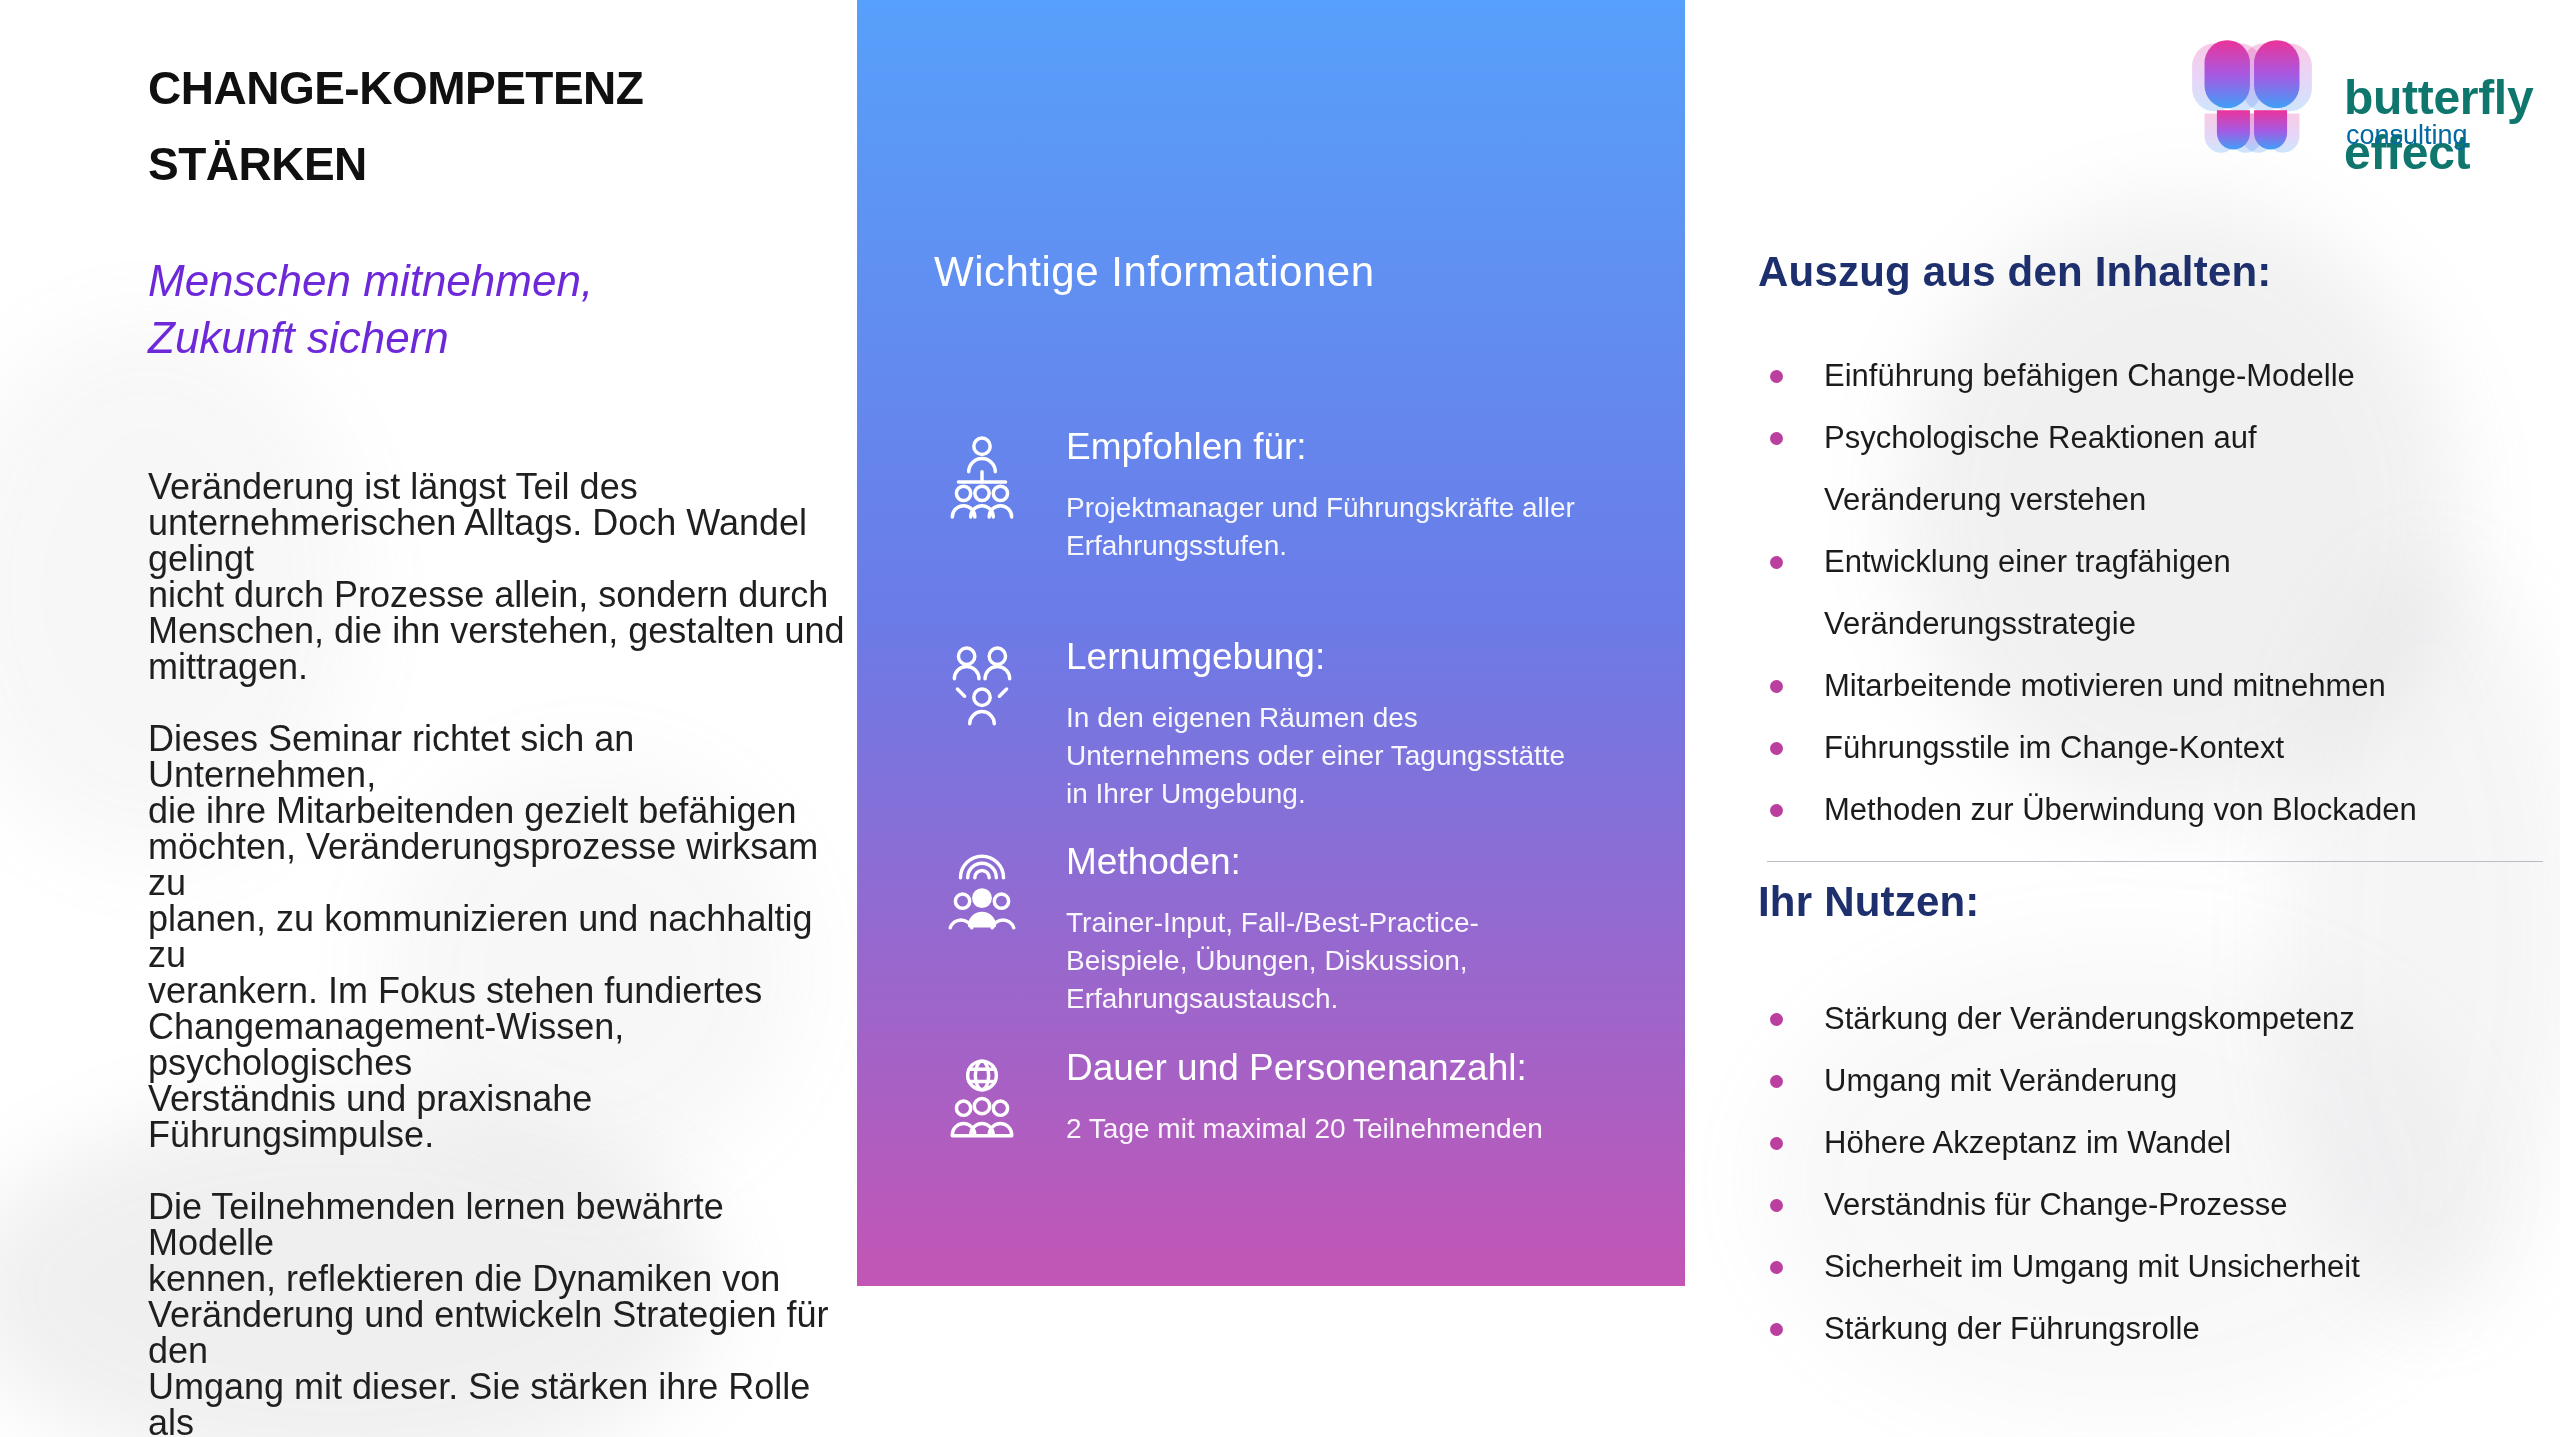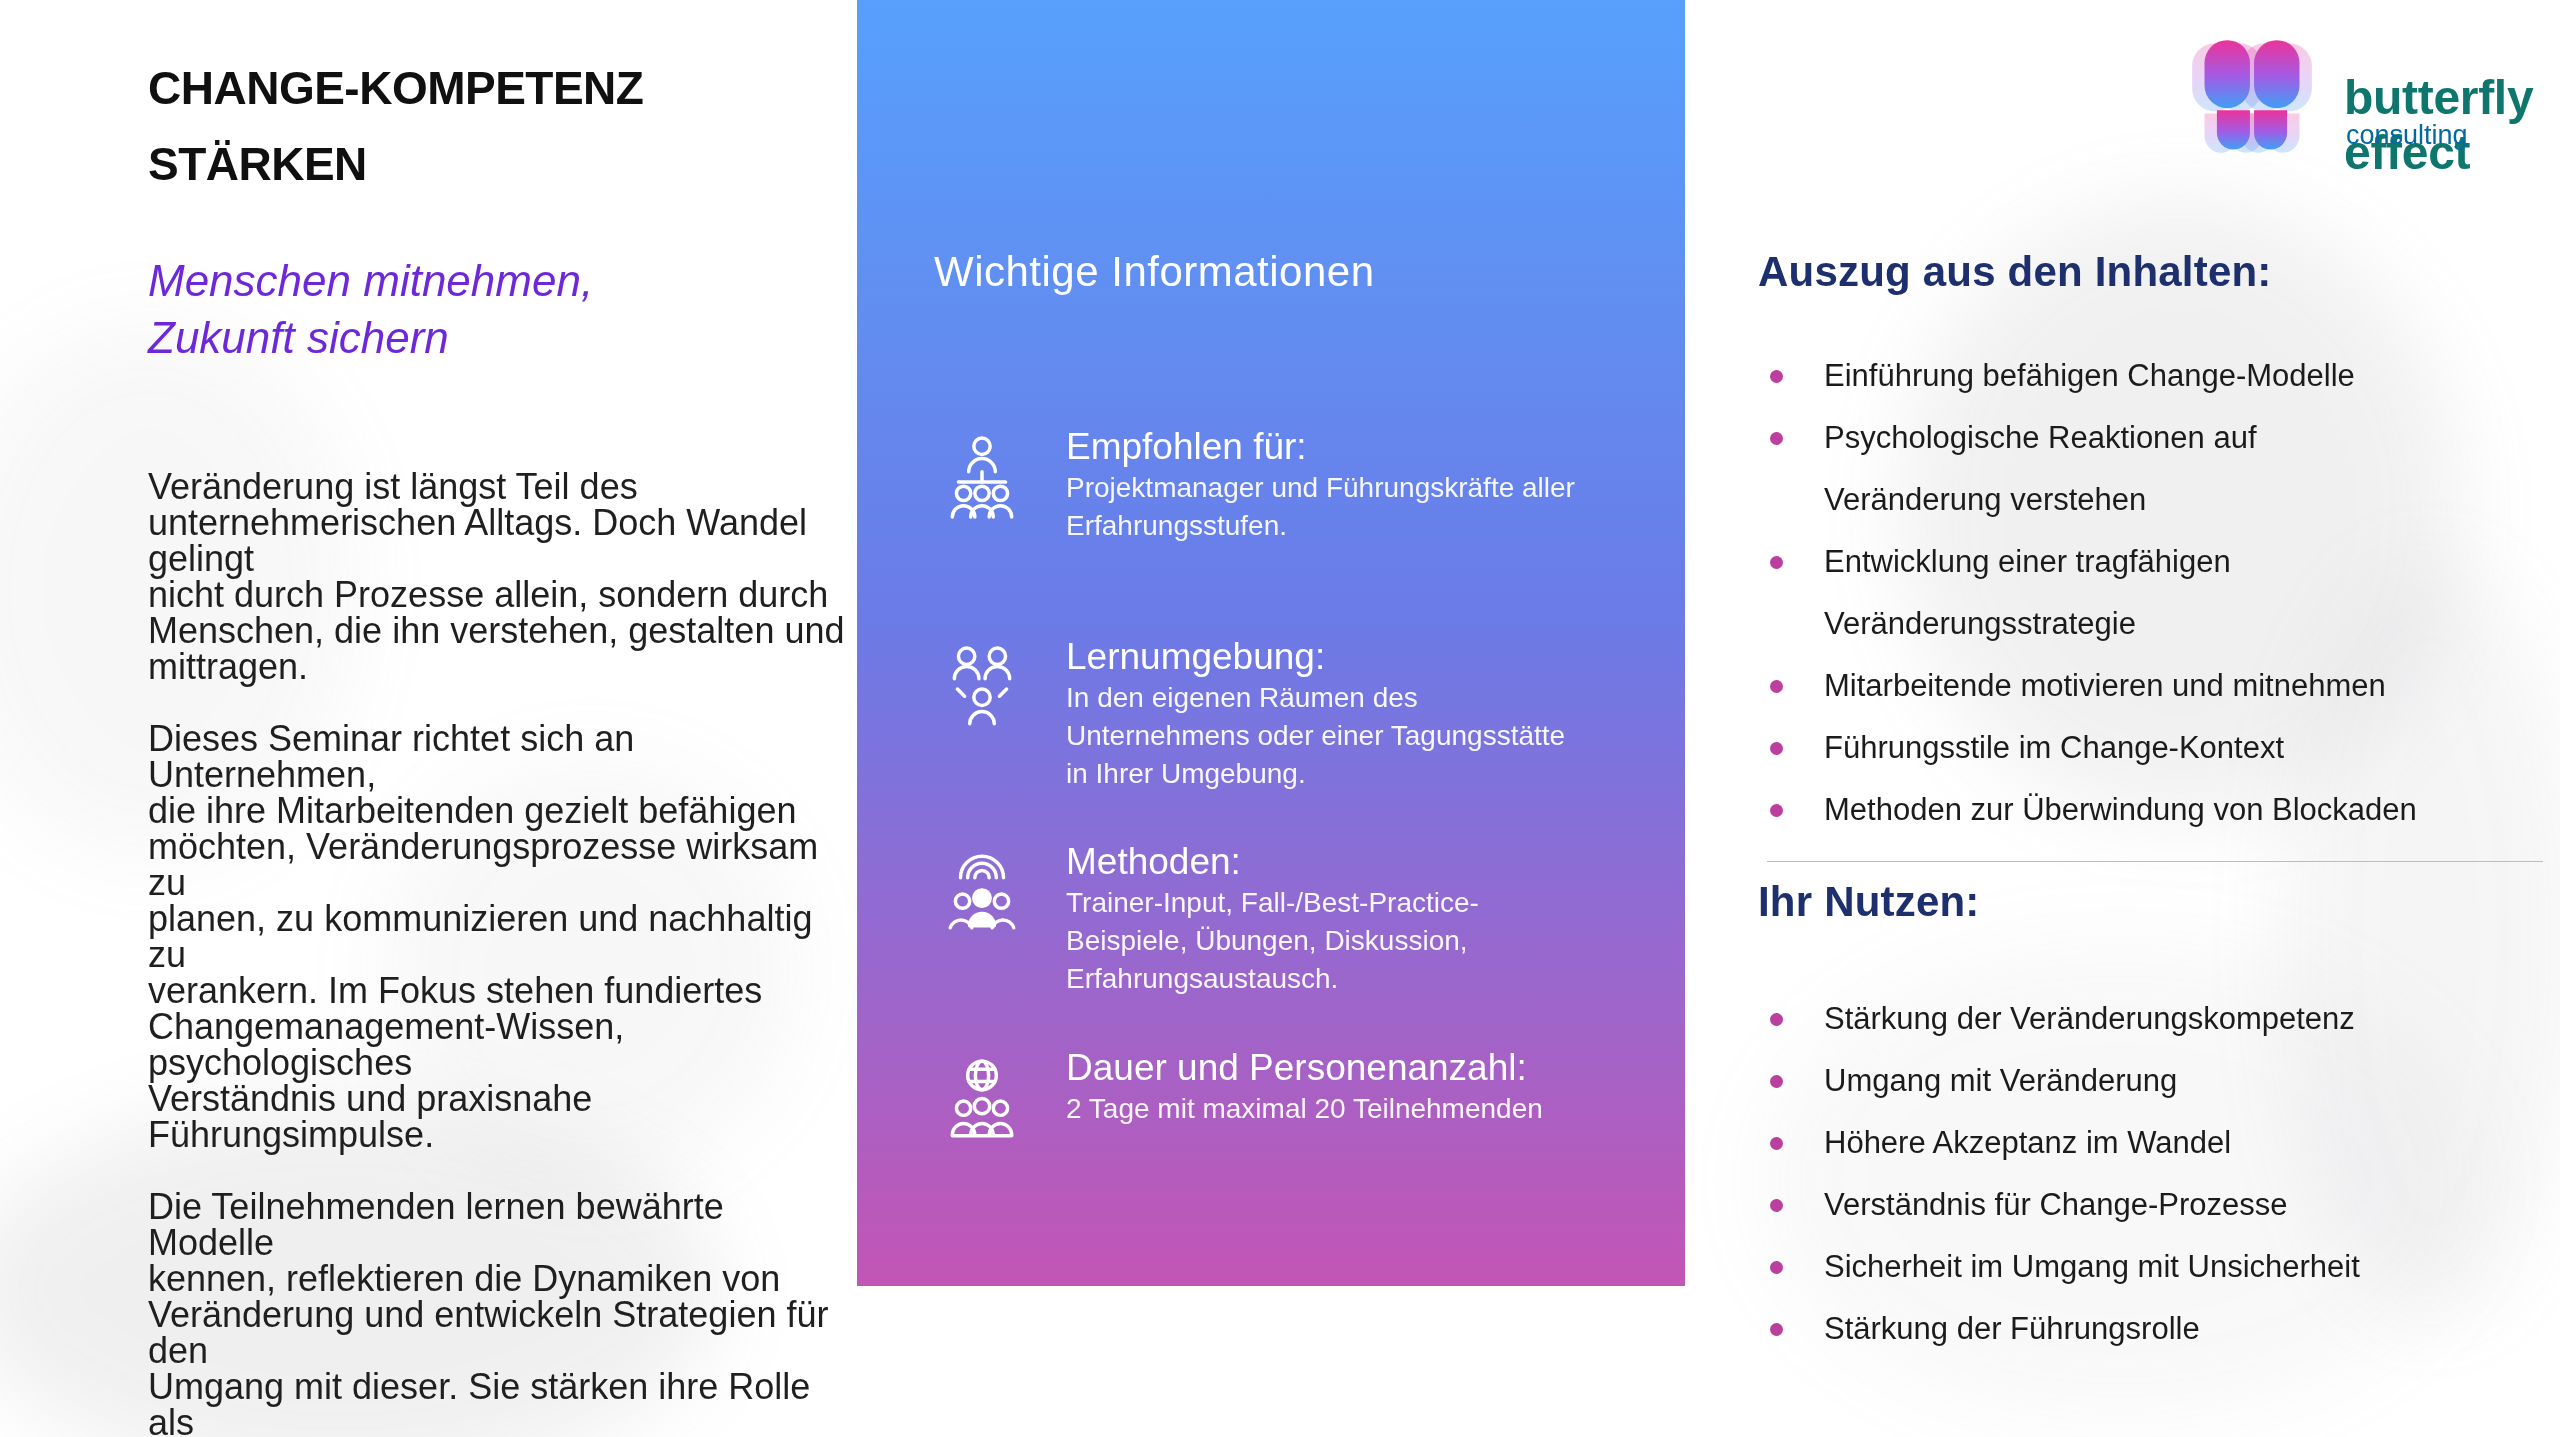--- a/index.html
+++ b/index.html
@@ -30,21 +30,21 @@
 
   
   .col-mid{position:absolute;left:857px;top:0;width:828px;height:1286px;
            background:linear-gradient(180deg,#57a0fb 0%,#6b7be7 48%,#c355b5 100%);}
   .mid-heading{position:absolute;left:77px;top:248px;margin:0;
                font-size:42px;font-weight:400;letter-spacing:.5px;color:#ffffff;}
   .info-item{position:absolute;left:0;width:828px;display:flex;align-items:flex-start;}
   .info-item .ico{position:absolute;left:88px;top:10px;width:74px;height:86px;}
   .info-item .itxt{position:absolute;left:209px;top:0;width:580px;}
   .item-title{margin:0;font-size:37px;font-weight:500;color:#ffffff;line-height:44px;}
-  .item-body{margin:0 0 0 0;font-size:28px;line-height:38px;font-weight:400;
+  .item-body{margin:20px 0 0 0;font-size:28px;line-height:38px;font-weight:400;
              color:rgba(255,255,255,.94);}
   .it1{top:425px;} .it2{top:635px;} .it3{top:840px;} .it4{top:1046px;}
 
   
   .col-right{position:absolute;left:1685px;top:0;width:875px;height:1437px;}
   .r-heading{position:absolute;left:73px;margin:0;font-size:42px;font-weight:600;
              color:#1d2f6d;letter-spacing:.2px;}
   .rh-contents{top:248px;} .rh-benefits{top:878px;}
   .blist{position:absolute;left:73px;margin:0;padding:0;list-style:none;width:790px;}
   .bl-contents{top:345px;} .bl-benefits{top:988px;}

